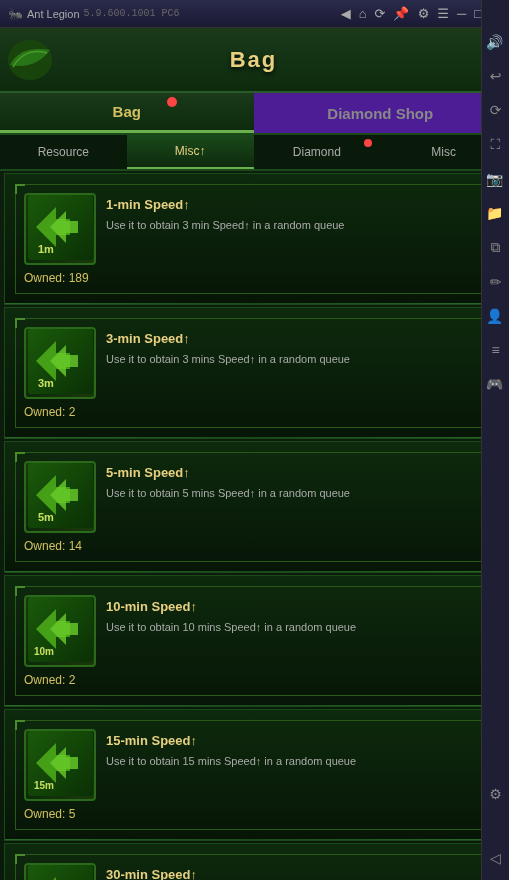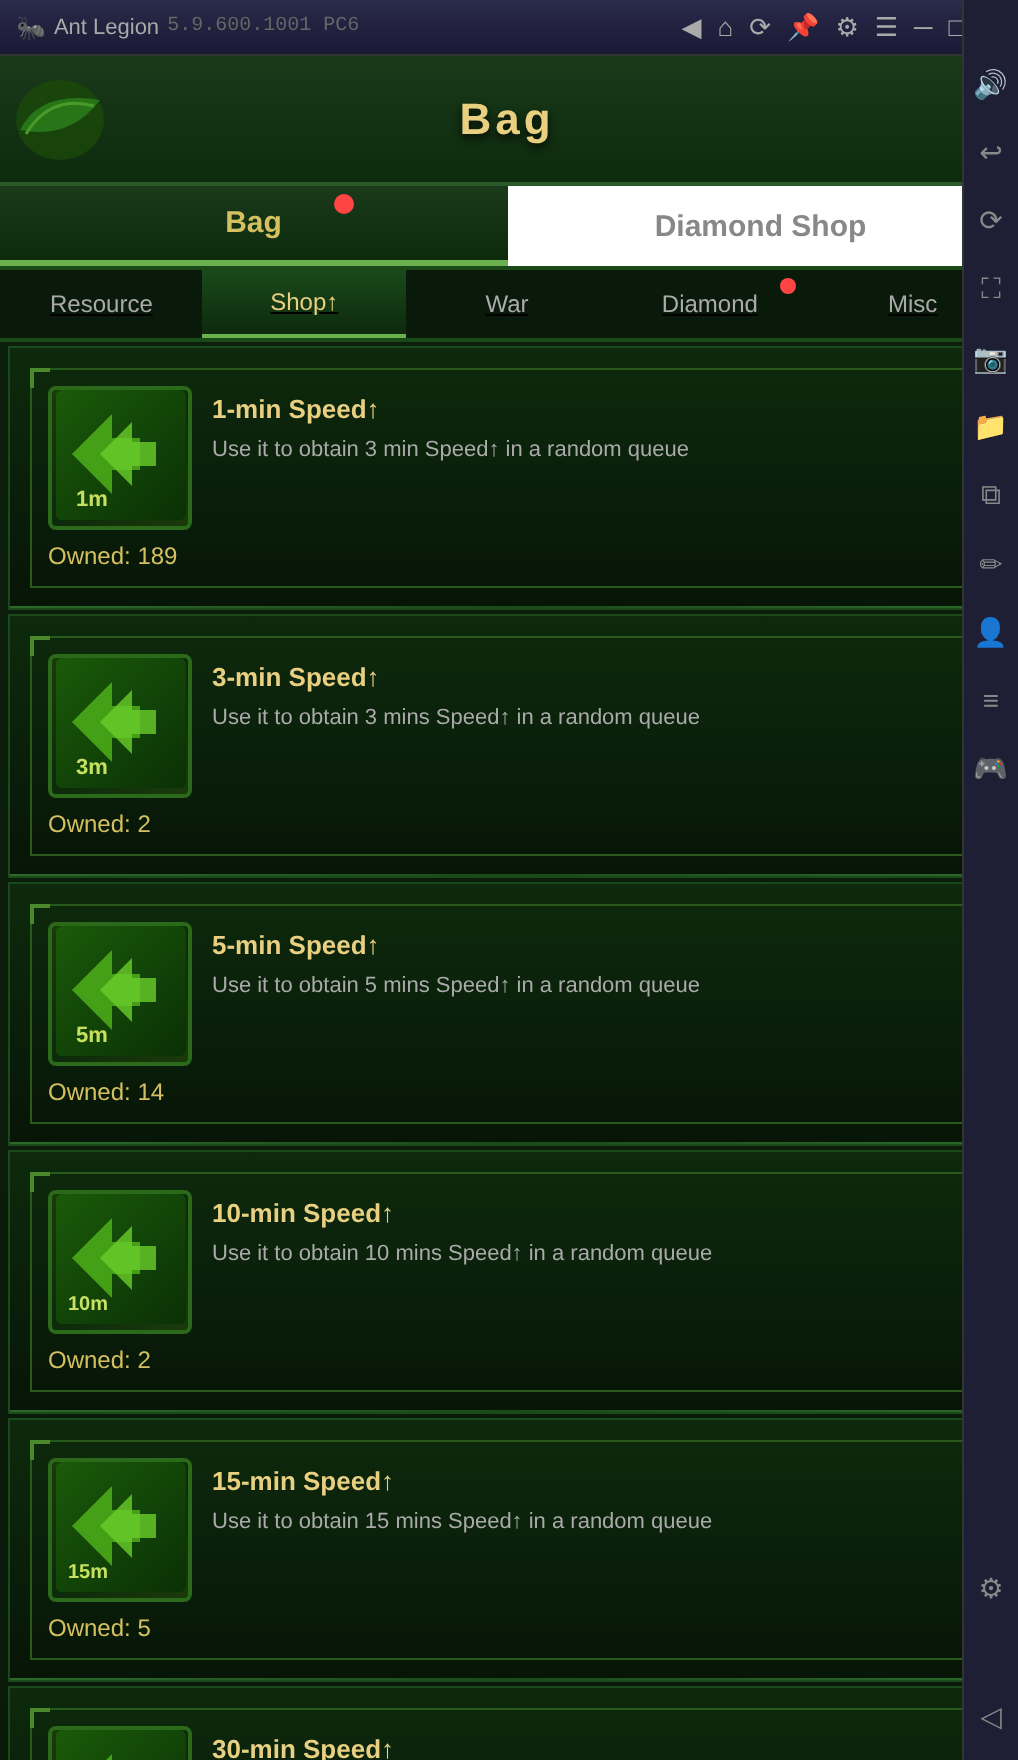--- a/index.html
+++ b/index.html
@@ -120,39 +120,38 @@
       font-weight: bold;
       cursor: pointer;
       position: relative;
     }
     .tab-1.active {
       background: linear-gradient(180deg, #1a3a1a 0%, #0d2a0d 100%);
       border-bottom: 3px solid #6ab04c;
     }
     .tab-1.inactive {
       color: #888;
-      background: #ffffff;
+      background: #4c1d95;
     }
     .tab-dot {
       position: absolute;
       top: 4px;
       right: 30%;
       width: 10px;
       height: 10px;
       background: #ff4444;
       border-radius: 50%;
     }
 
     
     .tab-row-2 {
       display: flex;
       background: #0a1a0a;
       border-bottom: 2px solid #1a4a1a;
       height: 36px;
-      text-decoration: underline;
     }
     .tab-2 {
       flex: 1;
       display: flex;
       align-items: center;
       justify-content: center;
       color: #aaa;
       font-size: 12px;
       cursor: pointer;
       position: relative;
@@ -338,24 +337,21 @@
     <div class="tab-1 inactive">
       <span>Diamond Shop</span>
     </div>
   </div>
 
   <div class="tab-row-2">
     <div class="tab-2">
       <span>Resource</span>
     </div>
     <div class="tab-2 active">
-      <span>Shop↑</span>
-    </div>
-    <div class="tab-2">
-      <span>War</span>
+      <span>Misc↑</span>
     </div>
     <div class="tab-2">
       <span>Diamond</span>
       <span class="tab-2-dot"></span>
     </div>
     <div class="tab-2">
       <span>Misc</span>
     </div>
   </div>
 

